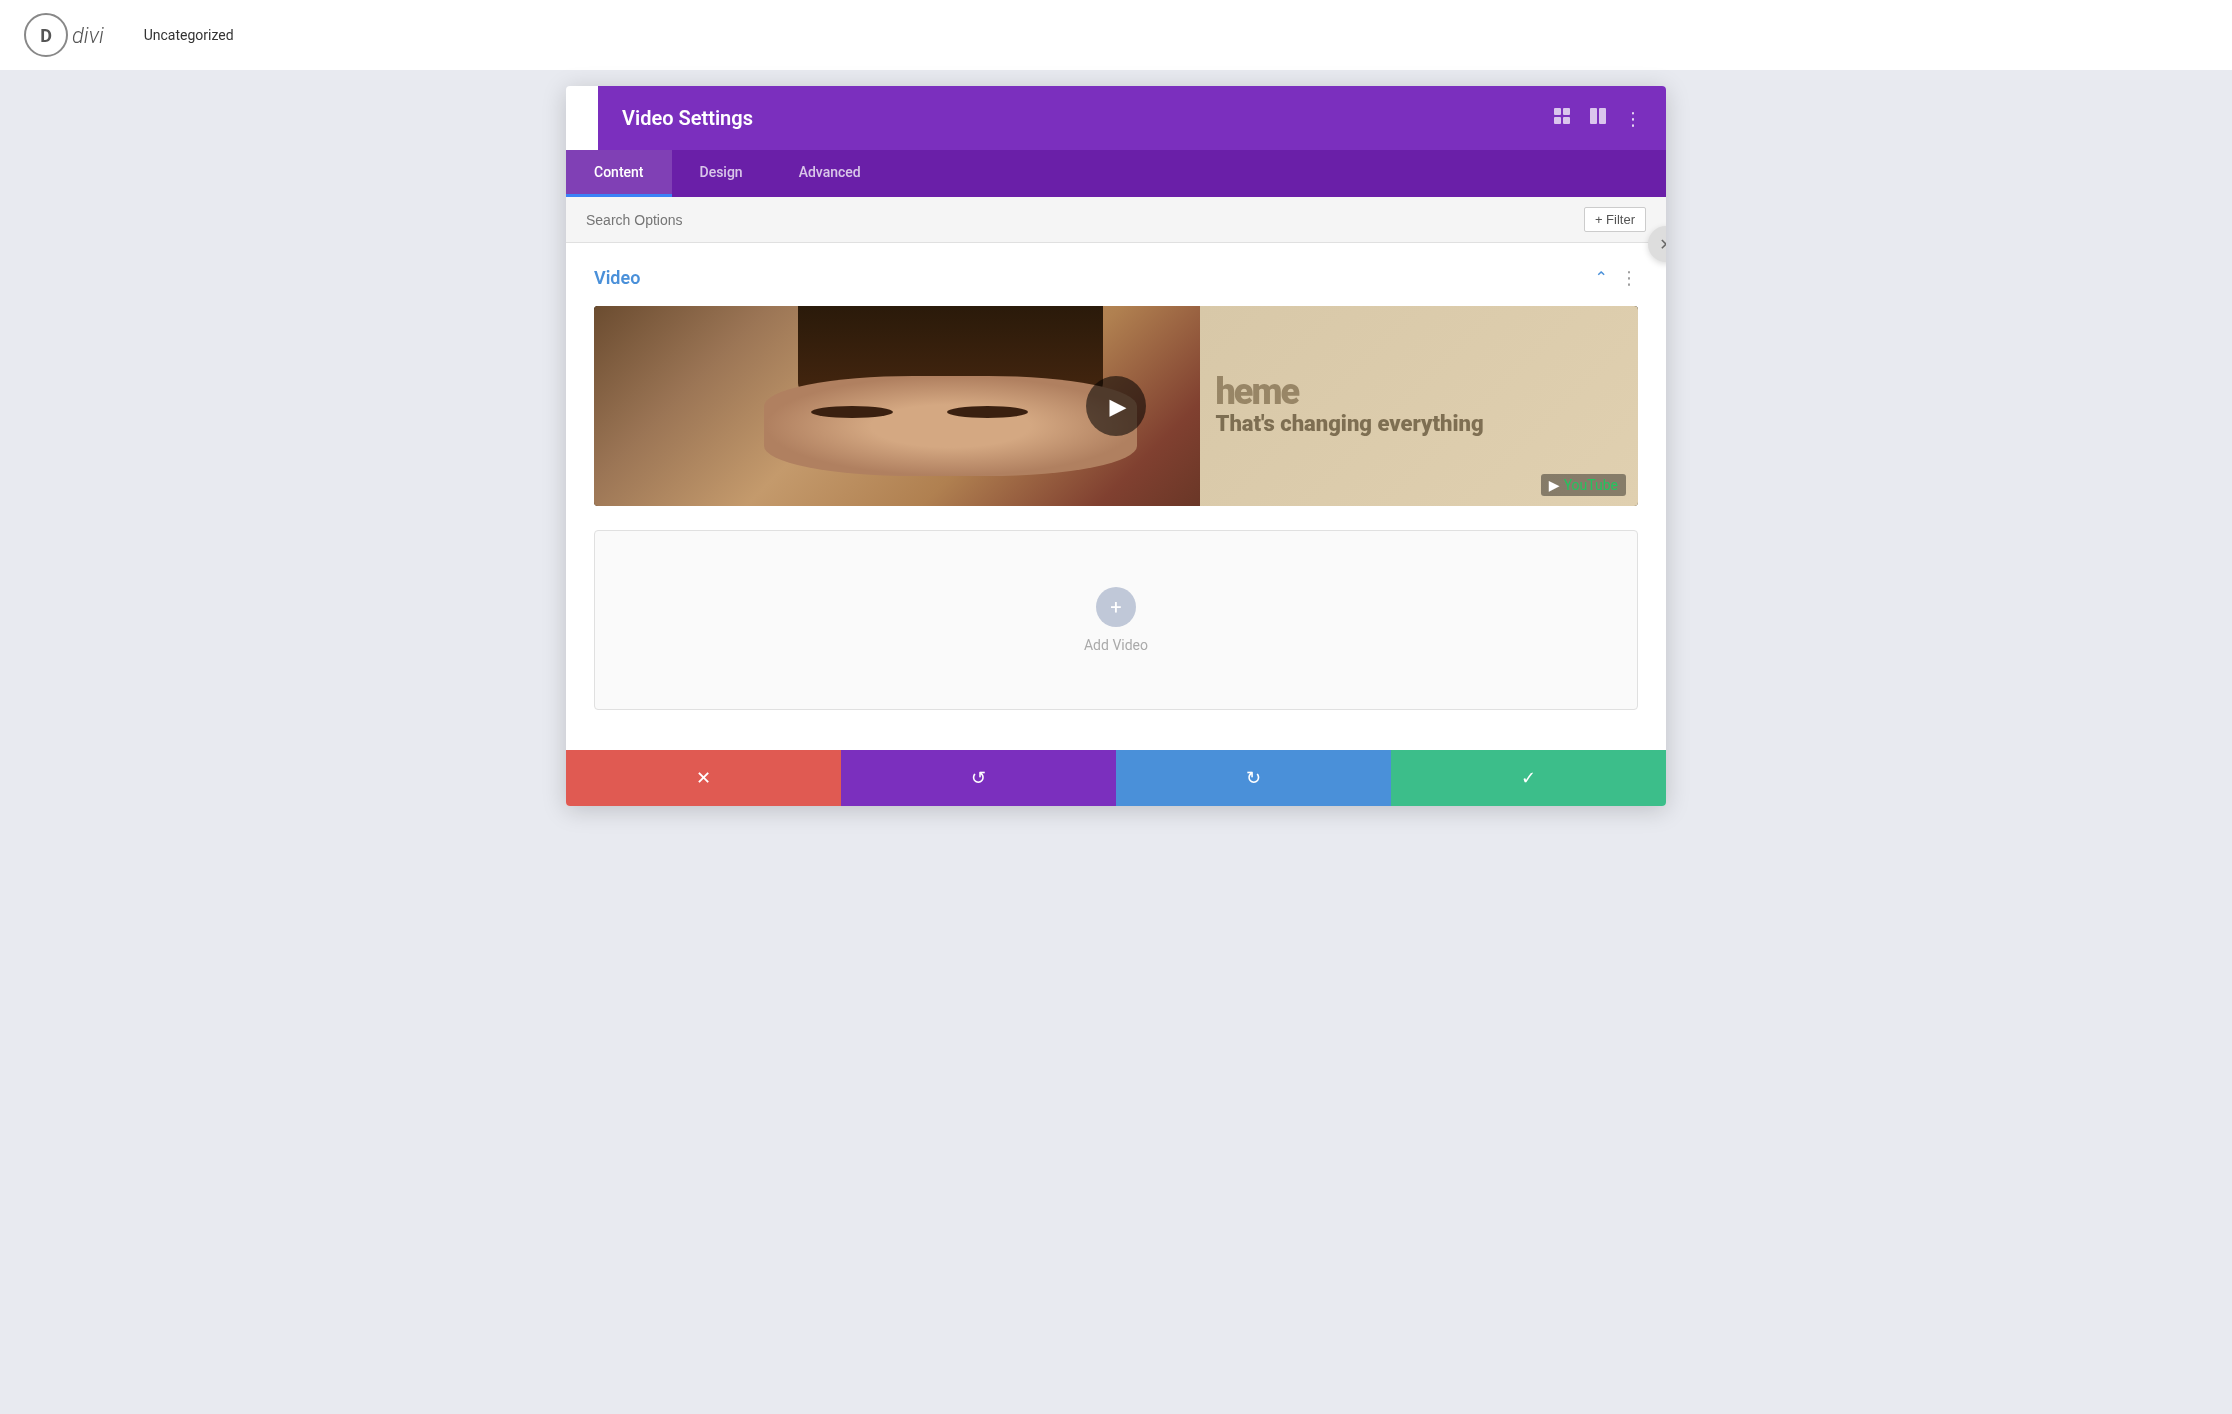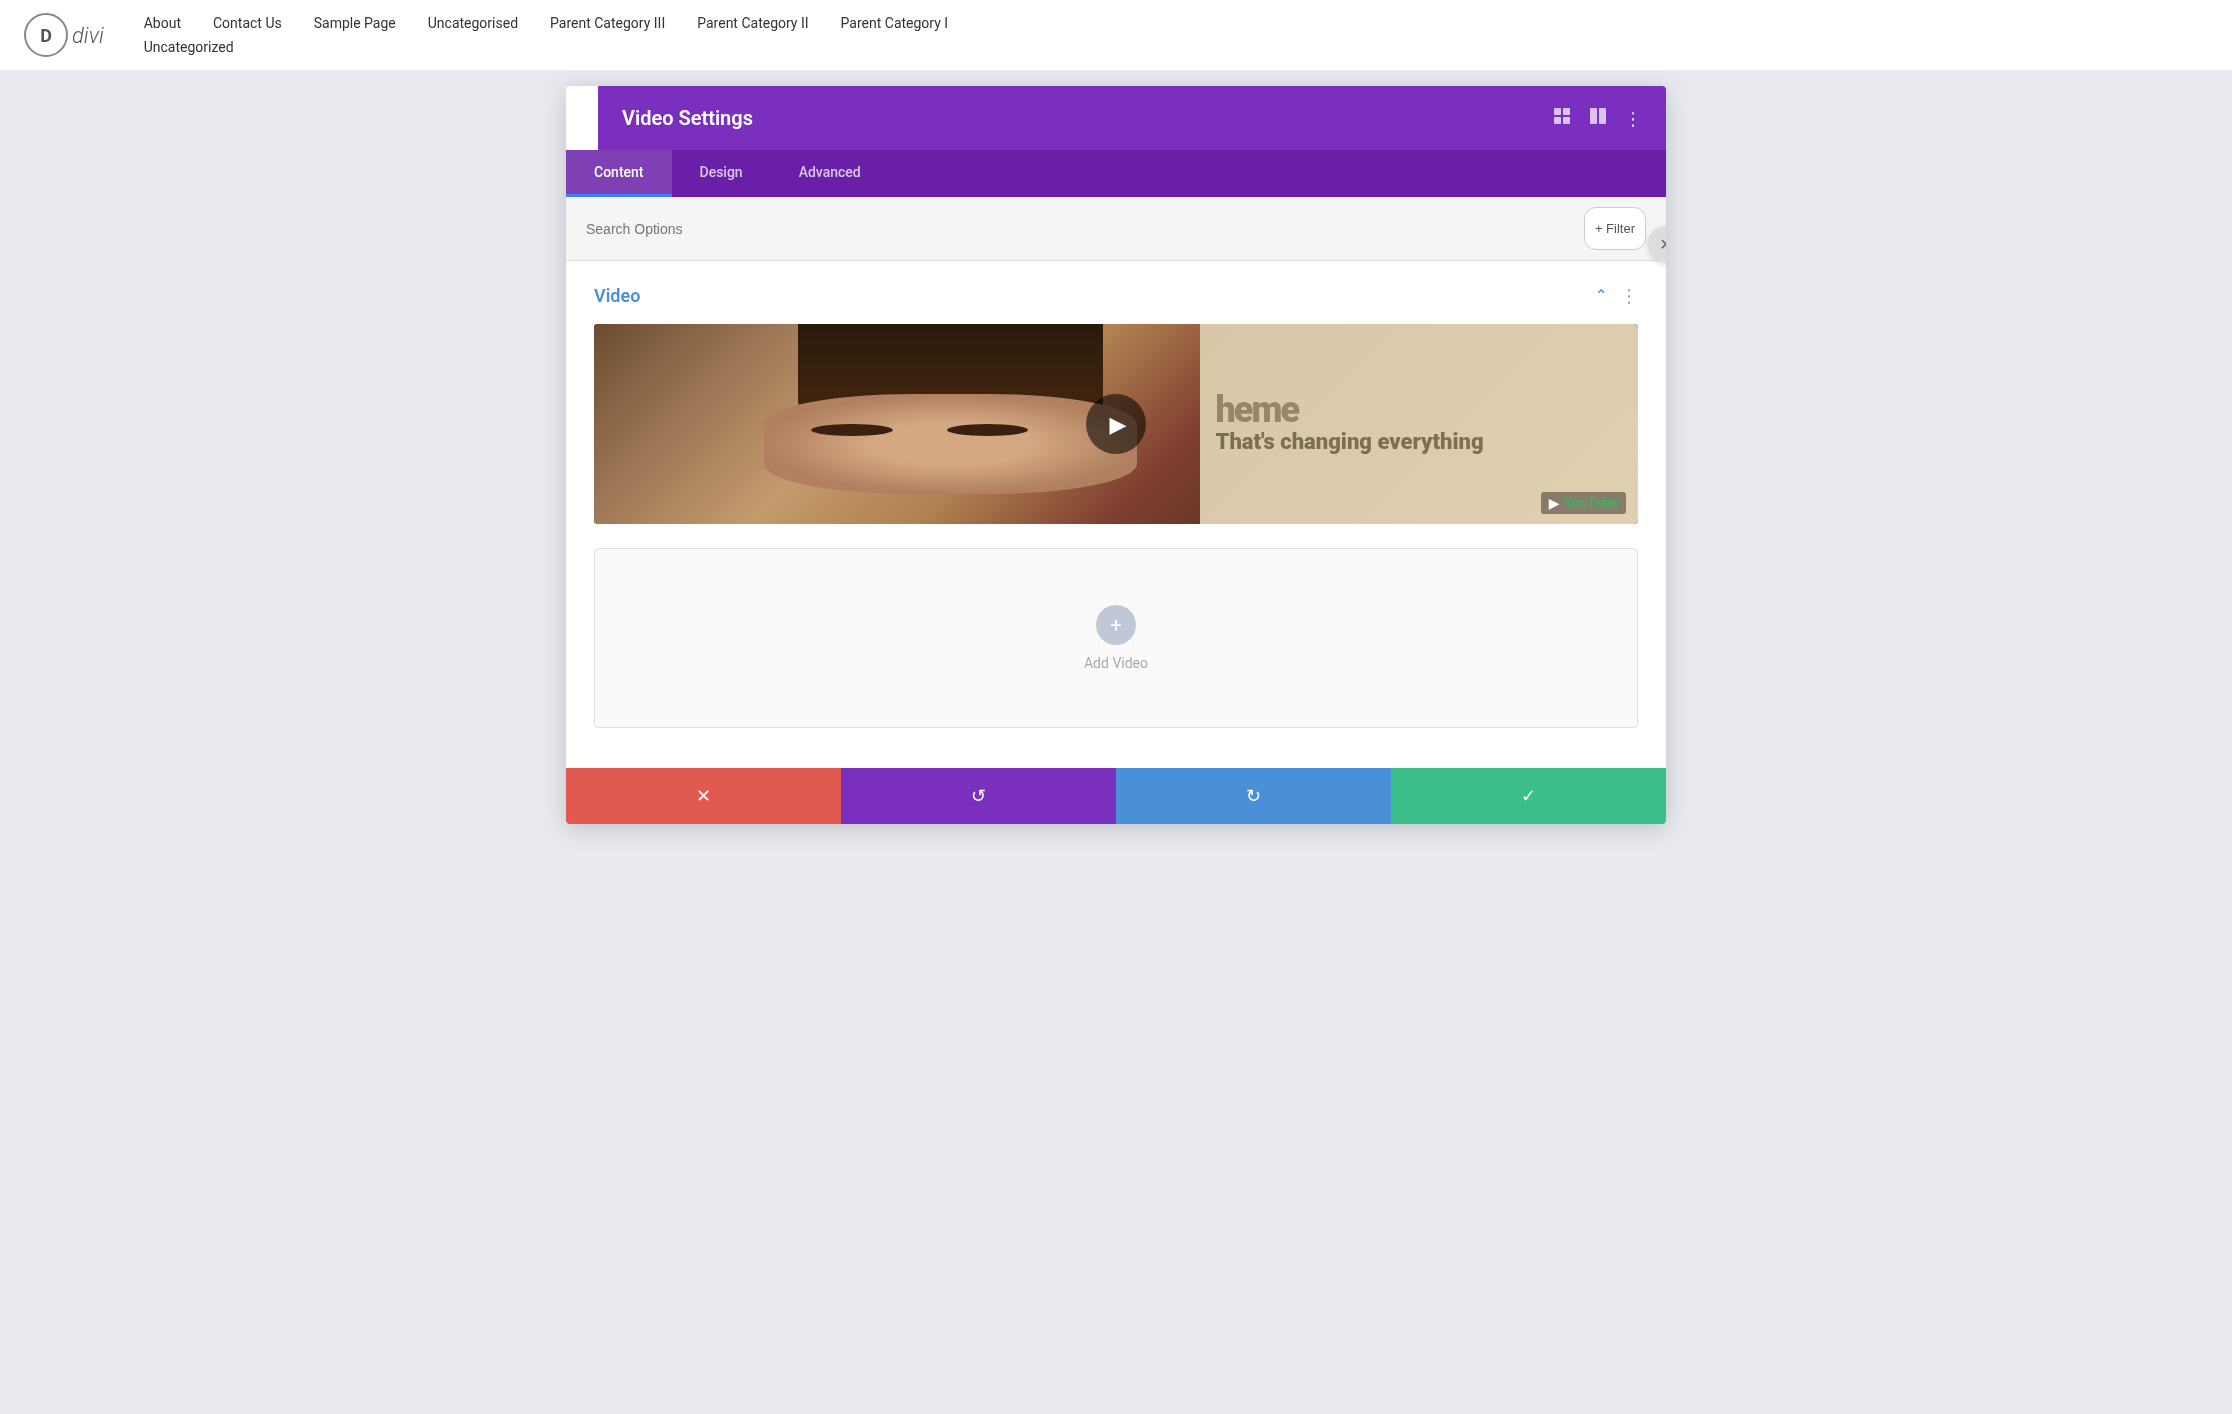--- a/index.html
+++ b/index.html
@@ -169,23 +169,23 @@
       outline: none;
       flex: 1;
     }
     .filter-btn {
       display: flex;
       align-items: center;
       gap: 6px;
       color: #555;
       font-size: 13px;
       cursor: pointer;
-      padding: 13px 10px;
+      padding: 4px 10px;
       border: 1px solid #ccc;
-      border-radius: 12px;
+      border-radius: 2px;
       background: white;
     }
 
     
     .modal-content {
       padding: 24px 28px;
       background: white;
       max-height: 620px;
       overflow-y: auto;
     }
@@ -375,29 +375,20 @@
 <body>
 
 <div class="top-nav">
   <div class="logo-area">
     <div class="logo-circle">
       <span>D</span>
     </div>
     <span class="logo-text">divi</span>
   </div>
   <div class="nav-links">
-    <div class="nav-row">
-      <span class="nav-link">About</span>
-      <span class="nav-link">Contact Us</span>
-      <span class="nav-link">Sample Page</span>
-      <span class="nav-link">Uncategorised</span>
-      <span class="nav-link">Parent Category III</span>
-      <span class="nav-link">Parent Category II</span>
-      <span class="nav-link">Parent Category I</span>
-    </div>
     <div class="nav-row">
       <span class="nav-link">Uncategorized</span>
     </div>
   </div>
 </div>
 
 <div class="main-area">
 
   <div class="modal-panel">
 

